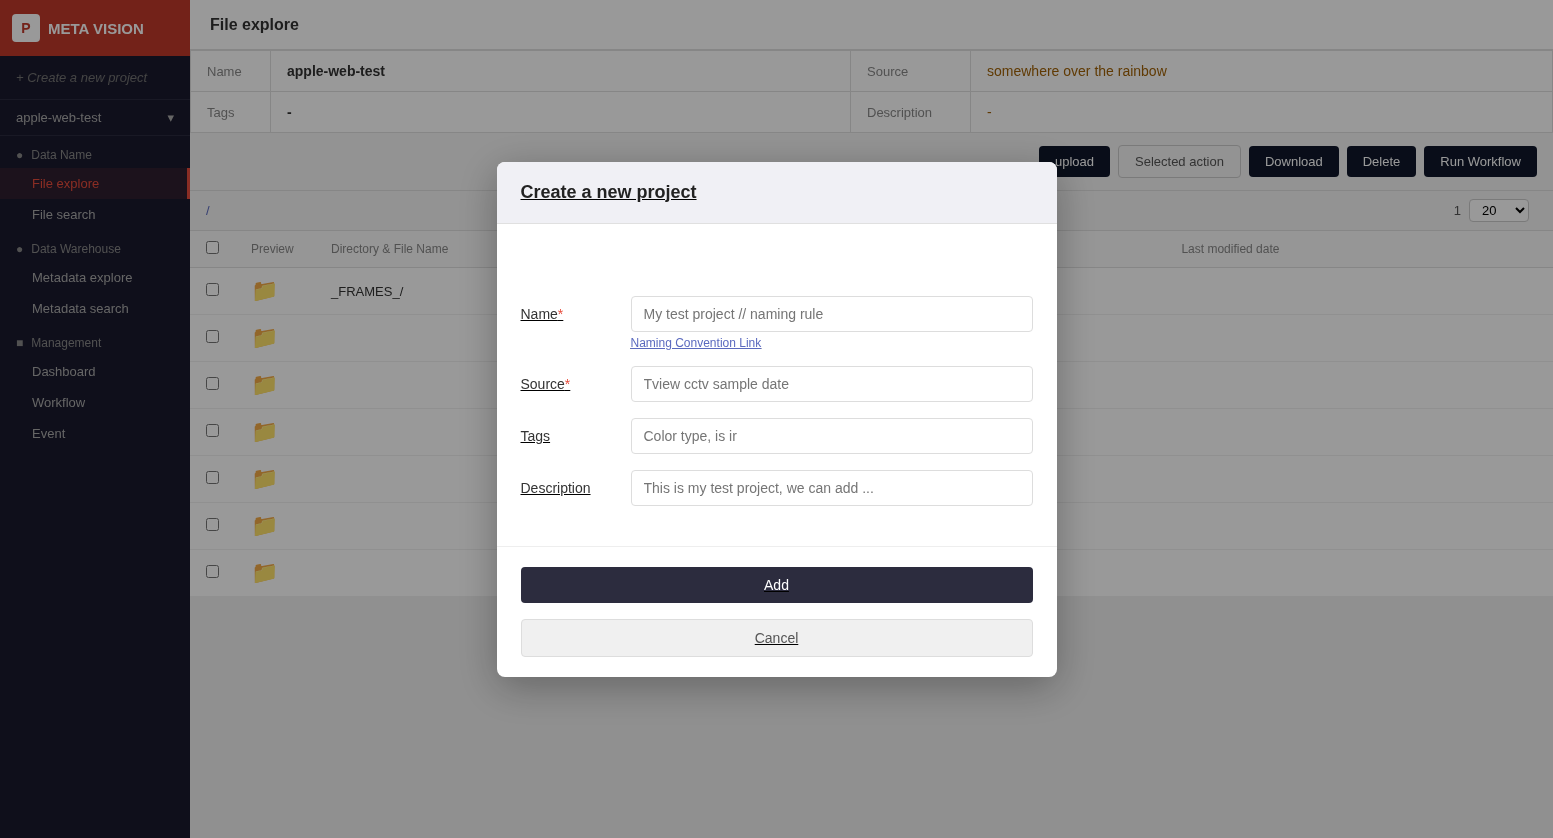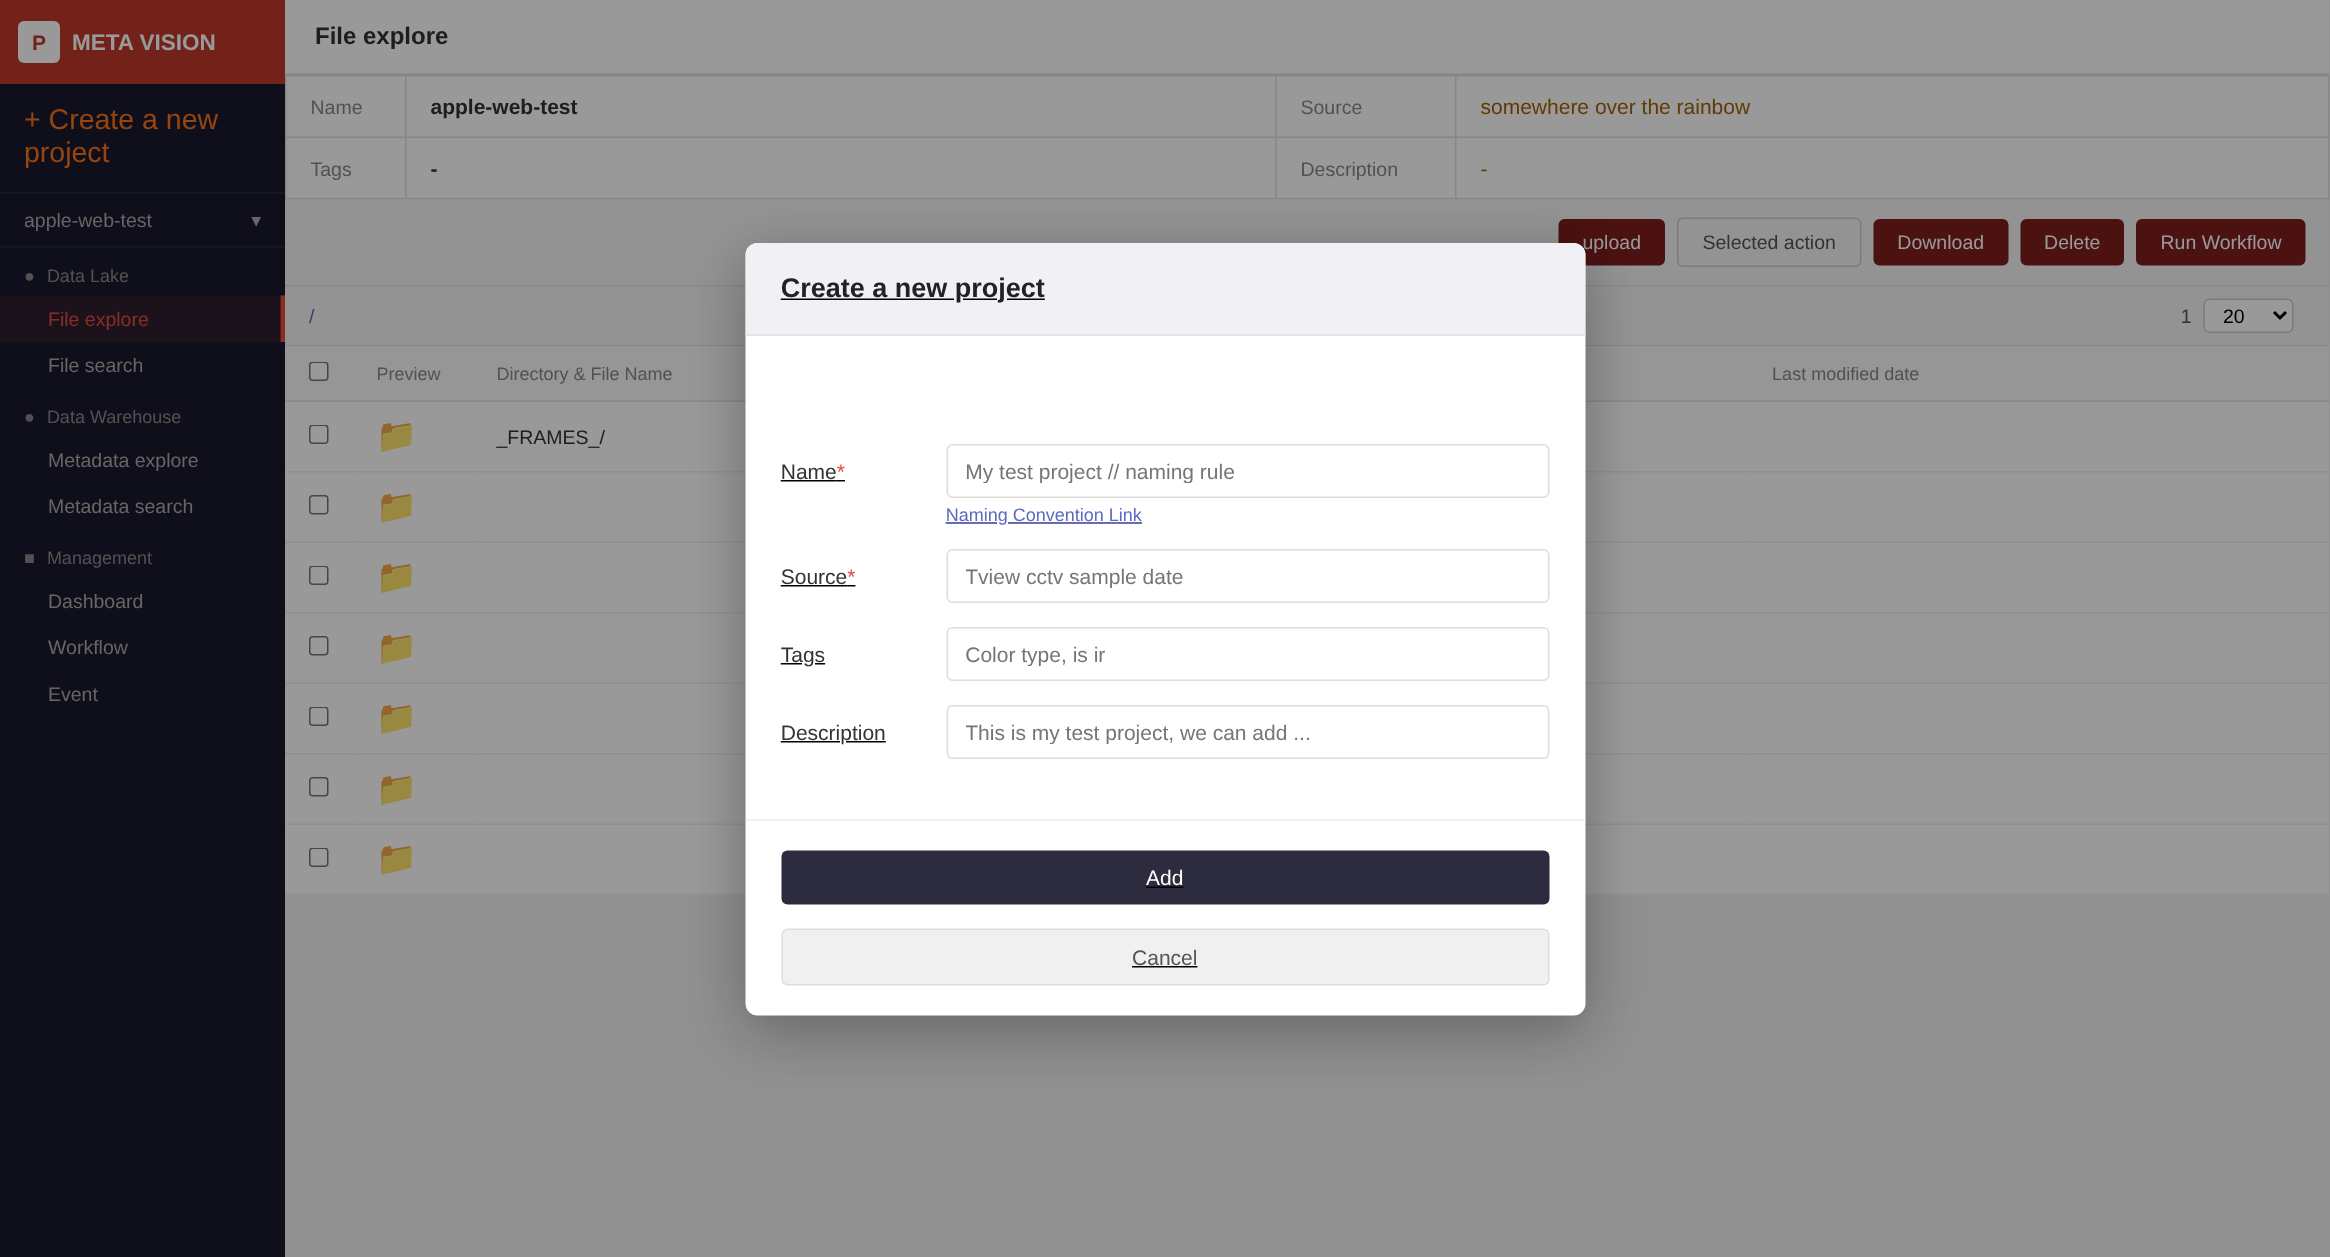--- a/index.html
+++ b/index.html
@@ -2,21 +2,21 @@
 <html><head>
   <meta charset="utf-8">
   <style>
     * { box-sizing: border-box; margin: 0; padding: 0; }
     body { font-family: -apple-system, BlinkMacSystemFont, 'Segoe UI', sans-serif; font-size: 14px; background: #f0f0f0; display: flex; height: 838px; overflow: hidden; }
 
     
     .sidebar { width: 190px; background: #1a1a2e; color: #ccc; display: flex; flex-direction: column; flex-shrink: 0; }
     .sidebar-logo { background: #c0392b; display: flex; align-items: center; gap: 8px; padding: 14px 12px; color: white; font-weight: bold; font-size: 15px; min-height: 50px; }
     .sidebar-logo-icon { width: 28px; height: 28px; background: white; border-radius: 4px; display: flex; align-items: center; justify-content: center; color: #c0392b; font-weight: bold; font-size: 14px; }
-    .sidebar-create-btn { display: flex; align-items: center; gap: 8px; padding: 14px 16px; color: #f97316; cursor: pointer; border-bottom: 1px solid #2a2a3e; font-size: 19px; }
+    .sidebar-create-btn { display: flex; align-items: center; gap: 8px; padding: 14px 16px; color: #737373; cursor: pointer; border-bottom: 1px solid #2a2a3e; font-size: 13px; font-style: italic; }
     .sidebar-project-selector { display: flex; align-items: center; justify-content: space-between; padding: 10px 16px; color: #aaa; font-size: 13px; border-bottom: 1px solid #2a2a3e; cursor: pointer; }
     .sidebar-section-header { display: flex; align-items: center; gap: 8px; padding: 12px 16px 6px; color: #888; font-size: 12px; }
     .sidebar-item { padding: 8px 16px 8px 32px; color: #aaa; cursor: pointer; font-size: 13px; }
     .sidebar-item.active { color: #e74c3c; background: rgba(231,76,60,0.1); border-right: 3px solid #e74c3c; }
 
     
     .main { flex: 1; display: flex; flex-direction: column; overflow: hidden; }
     .topbar { background: white; padding: 0 20px; height: 50px; display: flex; align-items: center; justify-content: space-between; border-bottom: 1px solid #e0e0e0; }
     .topbar-title { font-size: 16px; font-weight: 600; color: #333; }
     .topbar-actions { display: flex; align-items: center; gap: 16px; color: #555; font-size: 13px; }
@@ -28,21 +28,21 @@
     .content { flex: 1; overflow-y: auto; padding: 0; position: relative; }
     .info-table { width: 100%; background: white; border-collapse: collapse; border-bottom: 1px solid #e0e0e0; }
     .info-table td { padding: 12px 16px; border: 1px solid #e0e0e0; vertical-align: middle; }
     .info-table td:first-child { color: #888; font-size: 13px; width: 80px; }
     .info-table td:nth-child(2) { font-weight: 600; color: #333; width: 580px; }
     .info-table td:nth-child(3) { color: #888; font-size: 13px; width: 120px; }
     .info-table td:nth-child(4) { color: #a16207; }
 
     .toolbar { display: flex; align-items: center; justify-content: flex-end; gap: 8px; padding: 12px 16px; background: #f5f5f5; border-bottom: 1px solid #e0e0e0; }
     .btn { padding: 8px 16px; border: none; border-radius: 4px; cursor: pointer; font-size: 13px; font-weight: 500; }
-    .btn-dark { background: #7f1d1d; color: white; }
+    .btn-dark { background: #0f172a; color: white; }
     .btn-outline { background: transparent; color: #555; border: 1px solid #ccc; }
 
     .breadcrumb { padding: 8px 16px; color: #5b6abf; font-size: 13px; background: #f5f5f5; border-bottom: 1px solid #e0e0e0; display: flex; align-items: center; justify-content: space-between; }
     .breadcrumb-right { display: flex; align-items: center; gap: 8px; color: #555; font-size: 13px; }
     .page-size-select { border: 1px solid #ccc; border-radius: 4px; padding: 2px 8px; background: white; font-size: 13px; }
 
     .file-table { width: 100%; background: white; border-collapse: collapse; }
     .file-table th { padding: 10px 16px; text-align: left; color: #888; font-size: 12px; font-weight: 500; border-bottom: 1px solid #e0e0e0; background: #fafafa; }
     .file-table td { padding: 10px 16px; border-bottom: 1px solid #f0f0f0; color: #333; font-size: 13px; vertical-align: middle; }
     .checkbox-col { width: 40px; }
@@ -78,21 +78,21 @@
   <div class="sidebar-create-btn">
     <span>+ Create a new project</span>
   </div>
   <div class="sidebar-project-selector">
     <span>apple-web-test</span>
     <span>▾</span>
   </div>
 
   <div class="sidebar-section-header">
     <span>●</span>
-    <span>Data Lake</span>
+    <span>Data Name</span>
   </div>
   <div class="sidebar-item active">
     <span>File explore</span>
   </div>
   <div class="sidebar-item">
     <span>File search</span>
   </div>
 
   <div class="sidebar-section-header">
     <span>●</span>

